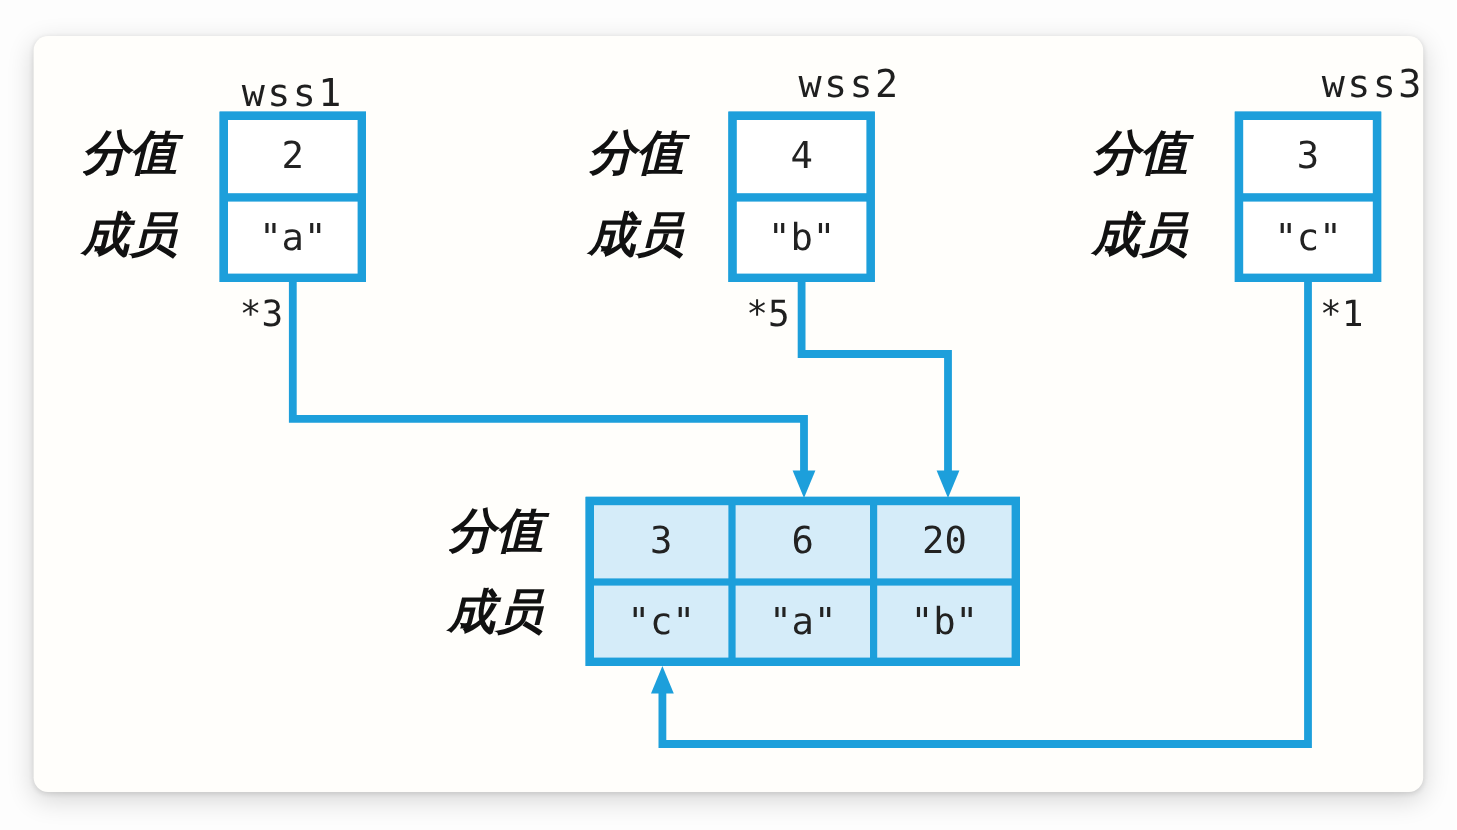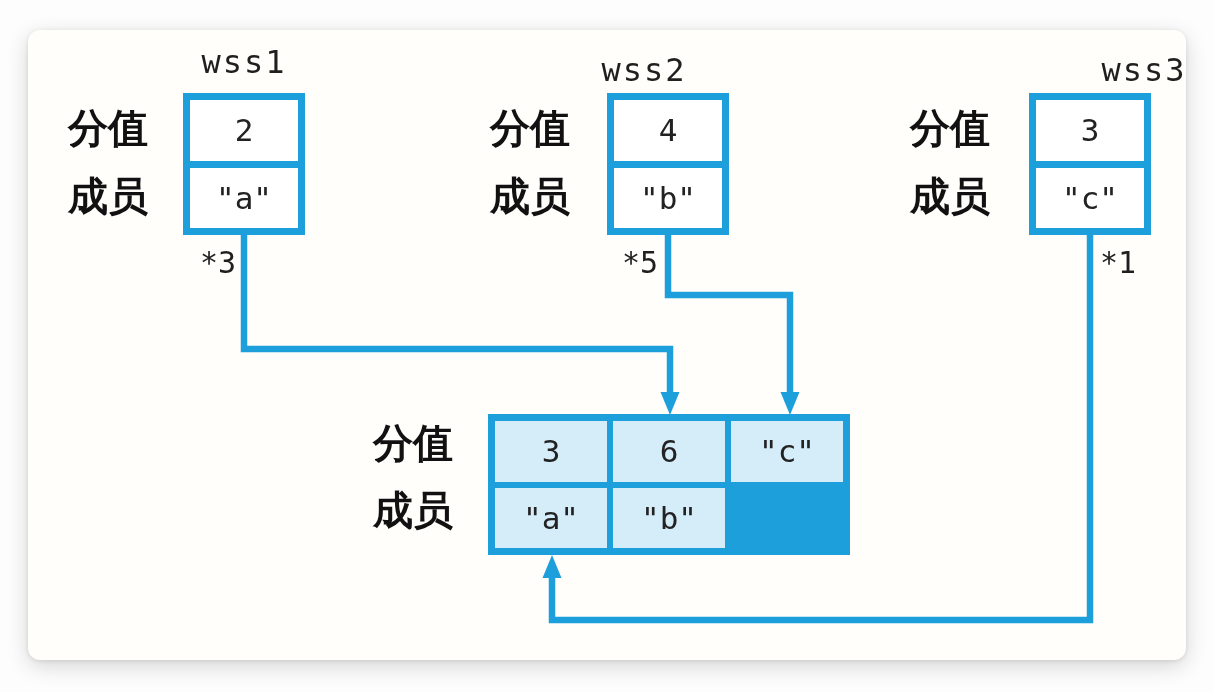--- a/index.html
+++ b/index.html
@@ -17,21 +17,21 @@
     box-shadow:0 6px 22px rgba(0,0,0,.16),0 1px 4px rgba(0,0,0,.10);
   }
   .mono{font-family:"DejaVu Sans Mono","Liberation Mono",monospace;}
   .key-label{
     position:absolute;font-size:32px;line-height:36px;color:var(--ink);
     transform:translateX(-50%);letter-spacing:2px;white-space:nowrap;
   }
   .cn-label{
     position:absolute;width:90px;text-align:right;
     font-family:"DejaVu Serif","Liberation Serif",serif;font-weight:700;
-    font-size:40px;line-height:44px;color:#111;white-space:nowrap;
+    font-size:40px;line-height:44px;color:#111;white-space:nowrap;font-style:italic;
   }
   .kv-box{
     position:absolute;width:122px;height:142px;box-sizing:border-box;
     background:var(--blue);border:7px solid var(--blue);
     display:grid;grid-template-rows:1fr 1fr;row-gap:7px;
   }
   .kv-box .cell{
     background:#ffffff;display:flex;align-items:center;justify-content:center;
     font-size:31px;color:#222;
   }
@@ -59,30 +59,30 @@
 
   <svg class="arrows" viewBox="0 0 1214 692">
     <path d="M244,231 L244,349 L670,349 L670,396" fill="none" stroke-width="6.5" stroke="#1d9fdb"></path>
     <polygon points="670,415 660.5,392 679.5,392" fill="#1d9fdb"></polygon>
     <path d="M668,231 L668,295 L790,295 L790,396" fill="none" stroke-width="6.5" stroke="#1d9fdb"></path>
     <polygon points="790,415 780.5,392 799.5,392" fill="#1d9fdb"></polygon>
     <path d="M1090,231 L1090,620 L552,620 L552,574" fill="none" stroke-width="6.5" stroke="#1d9fdb"></path>
     <polygon points="552,555 542.5,578 561.5,578" fill="#1d9fdb"></polygon>
   </svg>
 
-  <div class="key-label mono" style="left:244px;top:44px">wss1</div>
+  <div class="key-label mono" style="left:244px;top:59px">wss1</div>
   <div class="cn-label" style="left:58px;top:106px">分值</div>
   <div class="cn-label" style="left:58px;top:174px">成员</div>
   <div class="kv-box mono" style="left:183px;top:93px">
     <div class="cell">2</div>
     <div class="cell">"a"</div>
   </div>
   <div class="weight-label mono ra" style="left:176px;top:246px">*3</div>
 
-  <div class="key-label mono" style="left:644px;top:52px">wss2</div>
+  <div class="key-label mono" style="left:708px;top:52px">wss2</div>
   <div class="cn-label" style="left:480px;top:106px">分值</div>
   <div class="cn-label" style="left:480px;top:174px">成员</div>
   <div class="kv-box mono" style="left:607px;top:93px">
     <div class="cell">4</div>
     <div class="cell">"b"</div>
   </div>
   <div class="weight-label mono ra" style="left:598px;top:246px">*5</div>
 
   <div class="key-label mono" style="left:1144px;top:52px">wss3</div>
   <div class="cn-label" style="left:900px;top:106px">分值</div>
@@ -91,17 +91,18 @@
     <div class="cell">3</div>
     <div class="cell">"c"</div>
   </div>
   <div class="weight-label mono" style="left:1100px;top:246px">*1</div>
 
   <div class="cn-label" style="left:363px;top:421px">分值</div>
   <div class="cn-label" style="left:363px;top:488px">成员</div>
   <div class="res-table mono">
     <div class="cell">3</div>
     <div class="cell">6</div>
+    <div class="cell">20</div>
     <div class="cell">"c"</div>
     <div class="cell">"a"</div>
     <div class="cell">"b"</div>
   </div>
 </div>
 
 </body></html>

